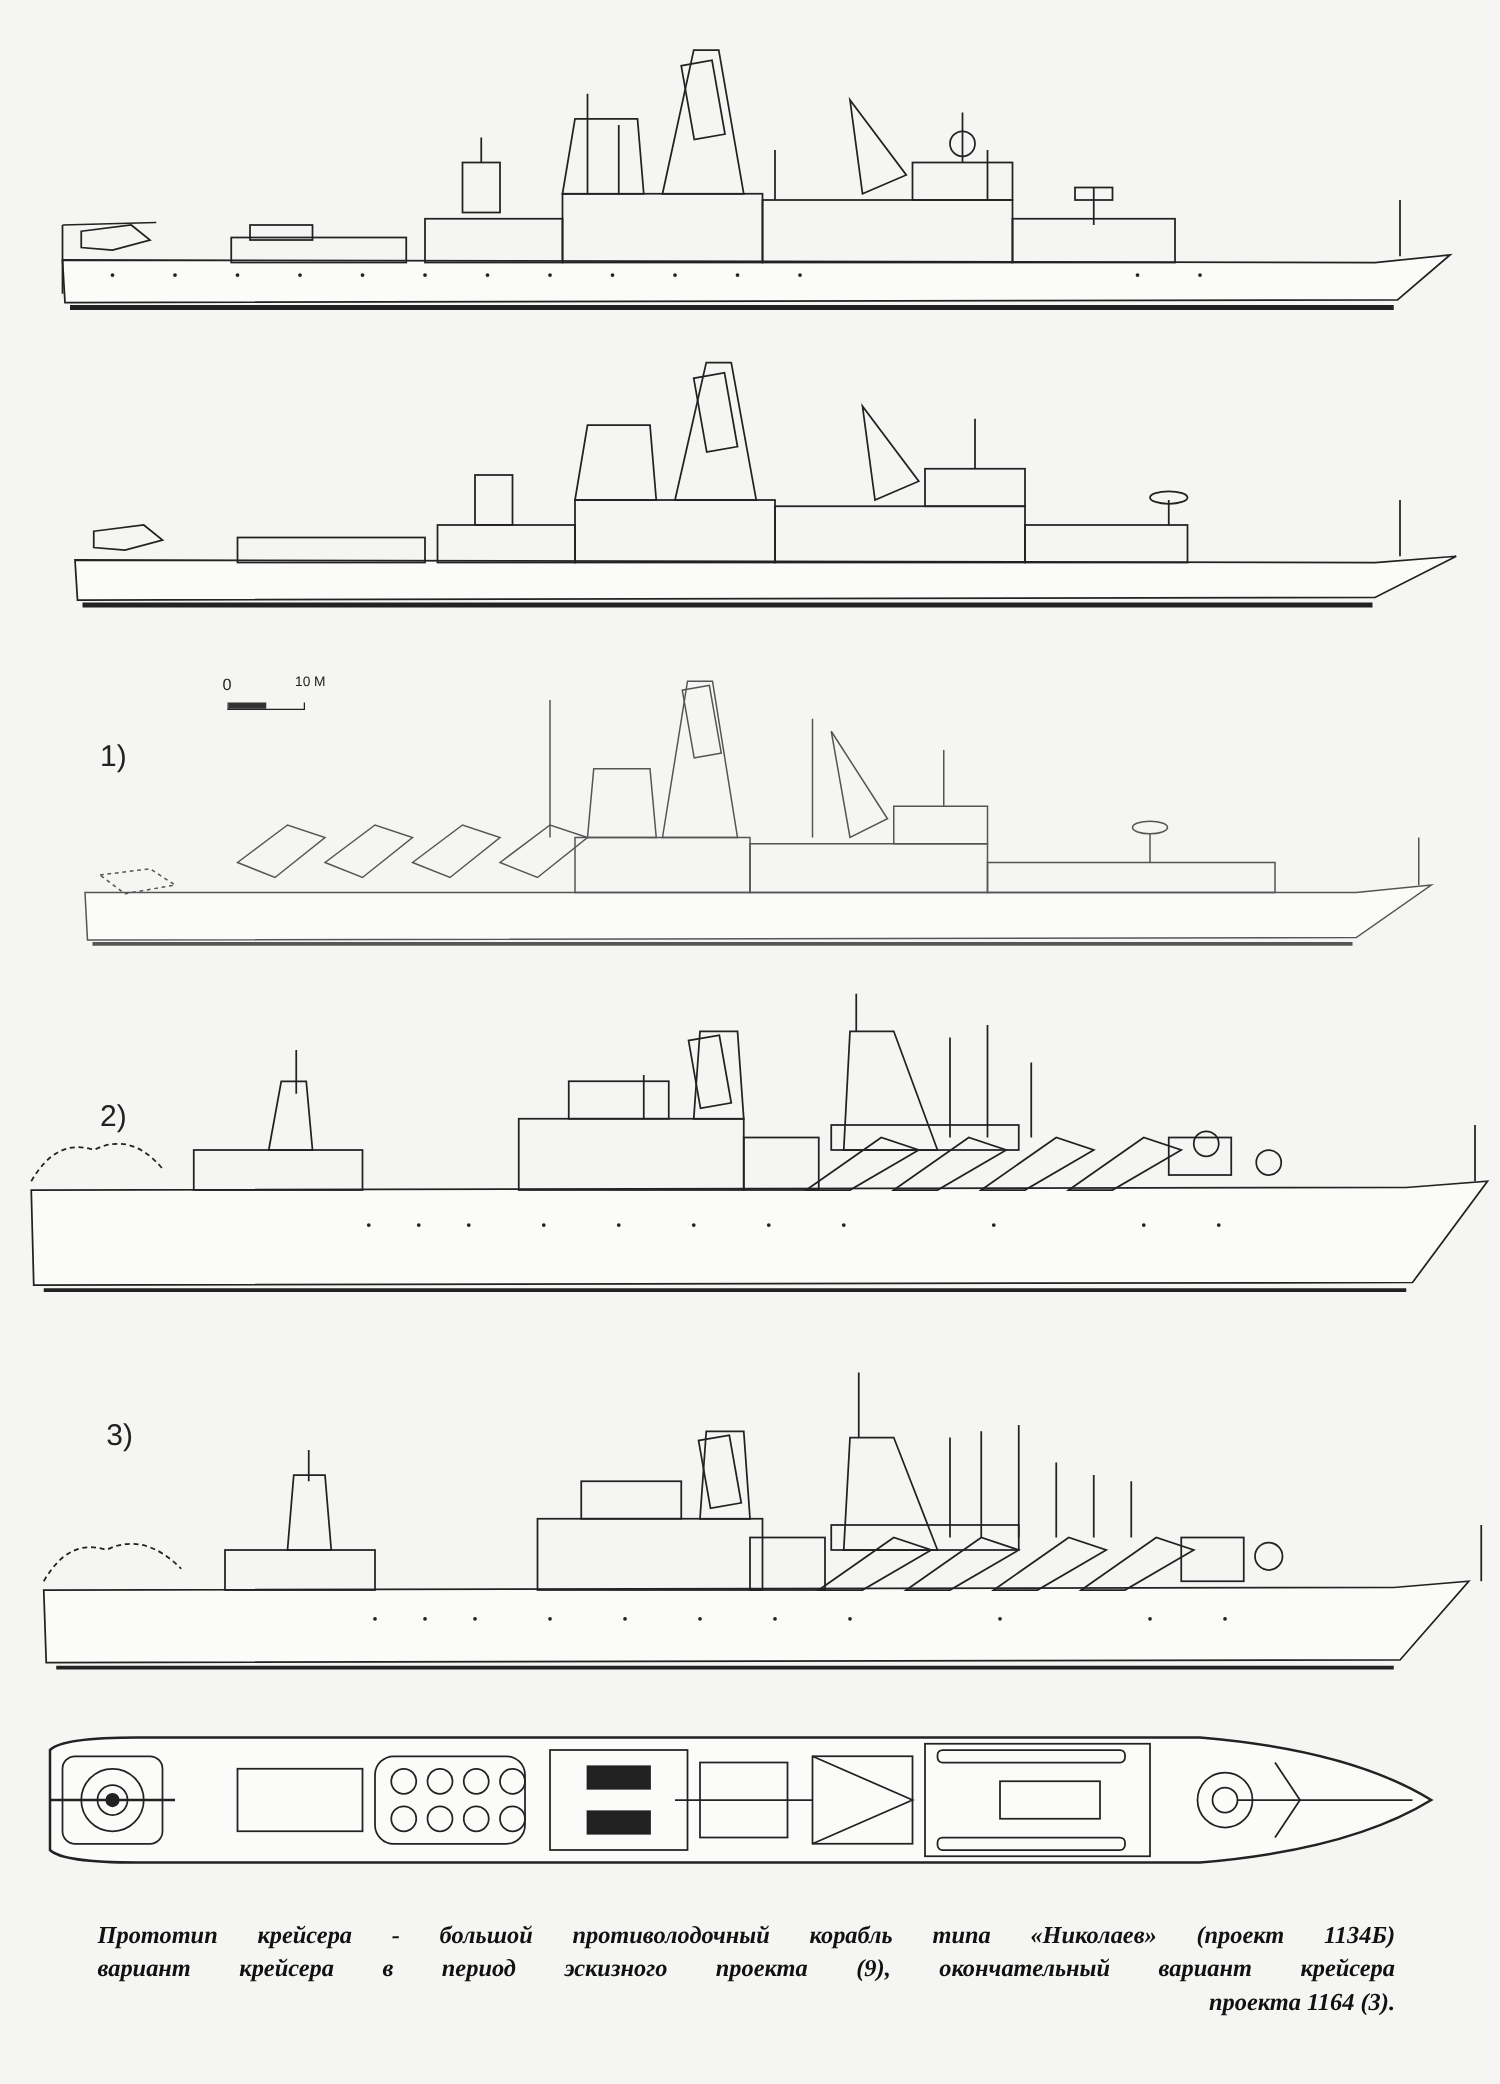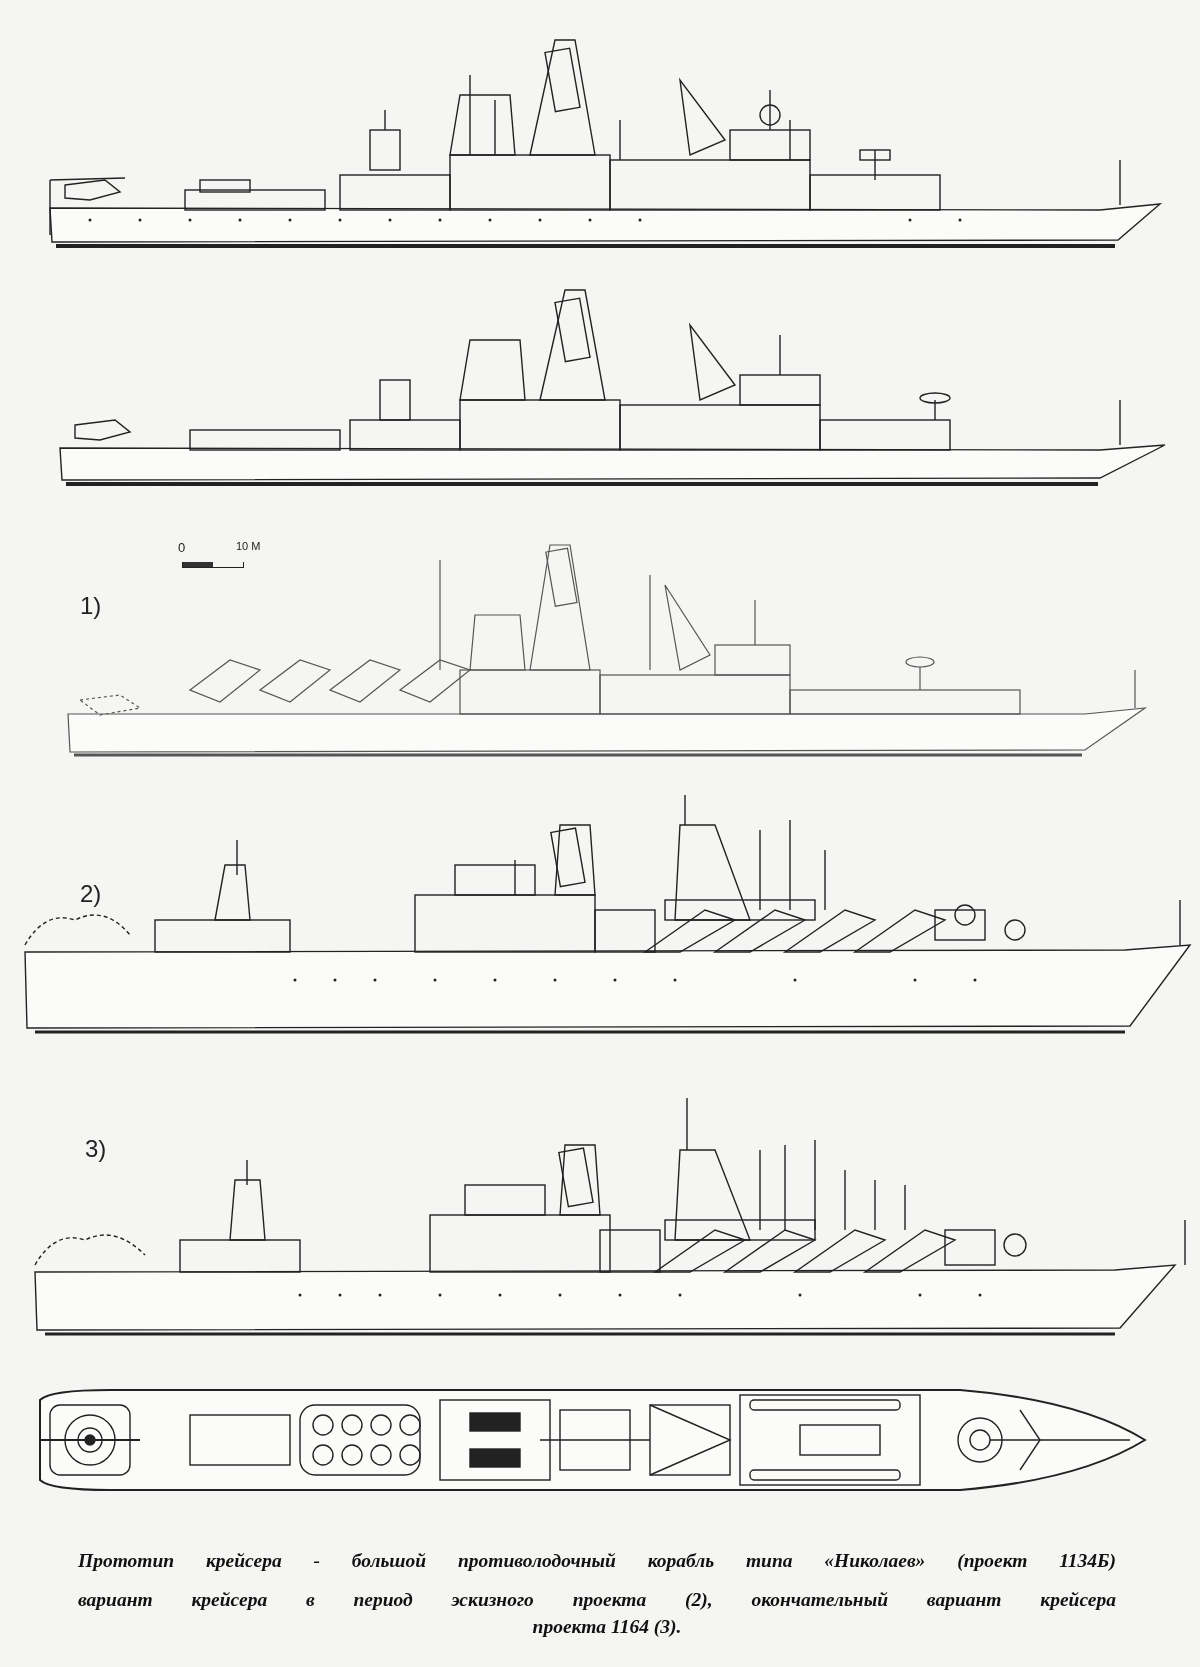--- a/index.html
+++ b/index.html
@@ -11,22 +11,22 @@
   .label { position: absolute; font-family: "Liberation Sans", sans-serif; font-size: 24px; font-weight: normal; color: #222; }
   .scale { position: absolute; left: 178px; top: 540px; width: 90px; height: 36px; }
   .scale .t0 { position: absolute; left: 0; top: 0; font-family: "Liberation Sans", sans-serif; font-size: 13px; color: #222; }
   .scale .t1 { position: absolute; left: 58px; top: 0; font-family: "Liberation Sans", sans-serif; font-size: 11px; color: #222; }
   .scale .bar { position: absolute; left: 4px; top: 22px; width: 60px; height: 5px; border: 1px solid #222; border-top: none; }
   .scale .bar .half { position: absolute; left: 0; top: 0; width: 30px; height: 5px; background: #333; }
   .caption { position: absolute; left: 78px; top: 1535px; width: 1038px;
              font-family: "Liberation Serif", serif; font-style: italic; font-weight: bold;
              font-size: 19.5px; line-height: 27px; text-align: justify; color: #111; }
   .caption span { display: block; }
-  .caption .last { text-align: center; margin-left: 20px; }
-  .caption .j { text-align-last: justify; margin-top: 12px; }
+  .caption .last { text-align: right; margin-left: 20px; }
+  .caption .j { text-align-last: justify; }
 </style>
 </head>
 <body>
 
 <div class="page">
 
   <div class="fig" style="left:10px; top:20px;">
     <svg width="1180" height="240" viewBox="0 0 1180 240" fill="none" stroke="#222" stroke-width="1.4">
       <path d="M42 222 L1108 220 L1150 184 L1090 190 L40 188 Z" fill="#fbfbfa"></path>
       <line x1="46" y1="226" x2="1105" y2="226" stroke-width="4"></line>
@@ -256,17 +256,17 @@
       <rect x="770" y="40" width="80" height="30"></rect>
       <circle cx="950" cy="55" r="22"></circle>
         <circle cx="950" cy="55" r="10"></circle>
       <path d="M990 25 L1010 55 L990 85"></path>
       <line x1="960" y1="55" x2="1100" y2="55"></line>
     </svg>
   </div>
 
   <div class="caption">
     <span class="j">Прототип крейсера - большой противолодочный корабль типа «Николаев» (проект 1134Б)</span>
-    <span class="j">вариант крейсера в период эскизного проекта (2), окончательный вариант крейсера</span>
+    <span class="j">вариант крейсера в период эскизного проекта (9), окончательный вариант крейсера</span>
     <span class="last">проекта 1164 (3).</span>
   </div>
 
 </div>
 
 </body></html>

